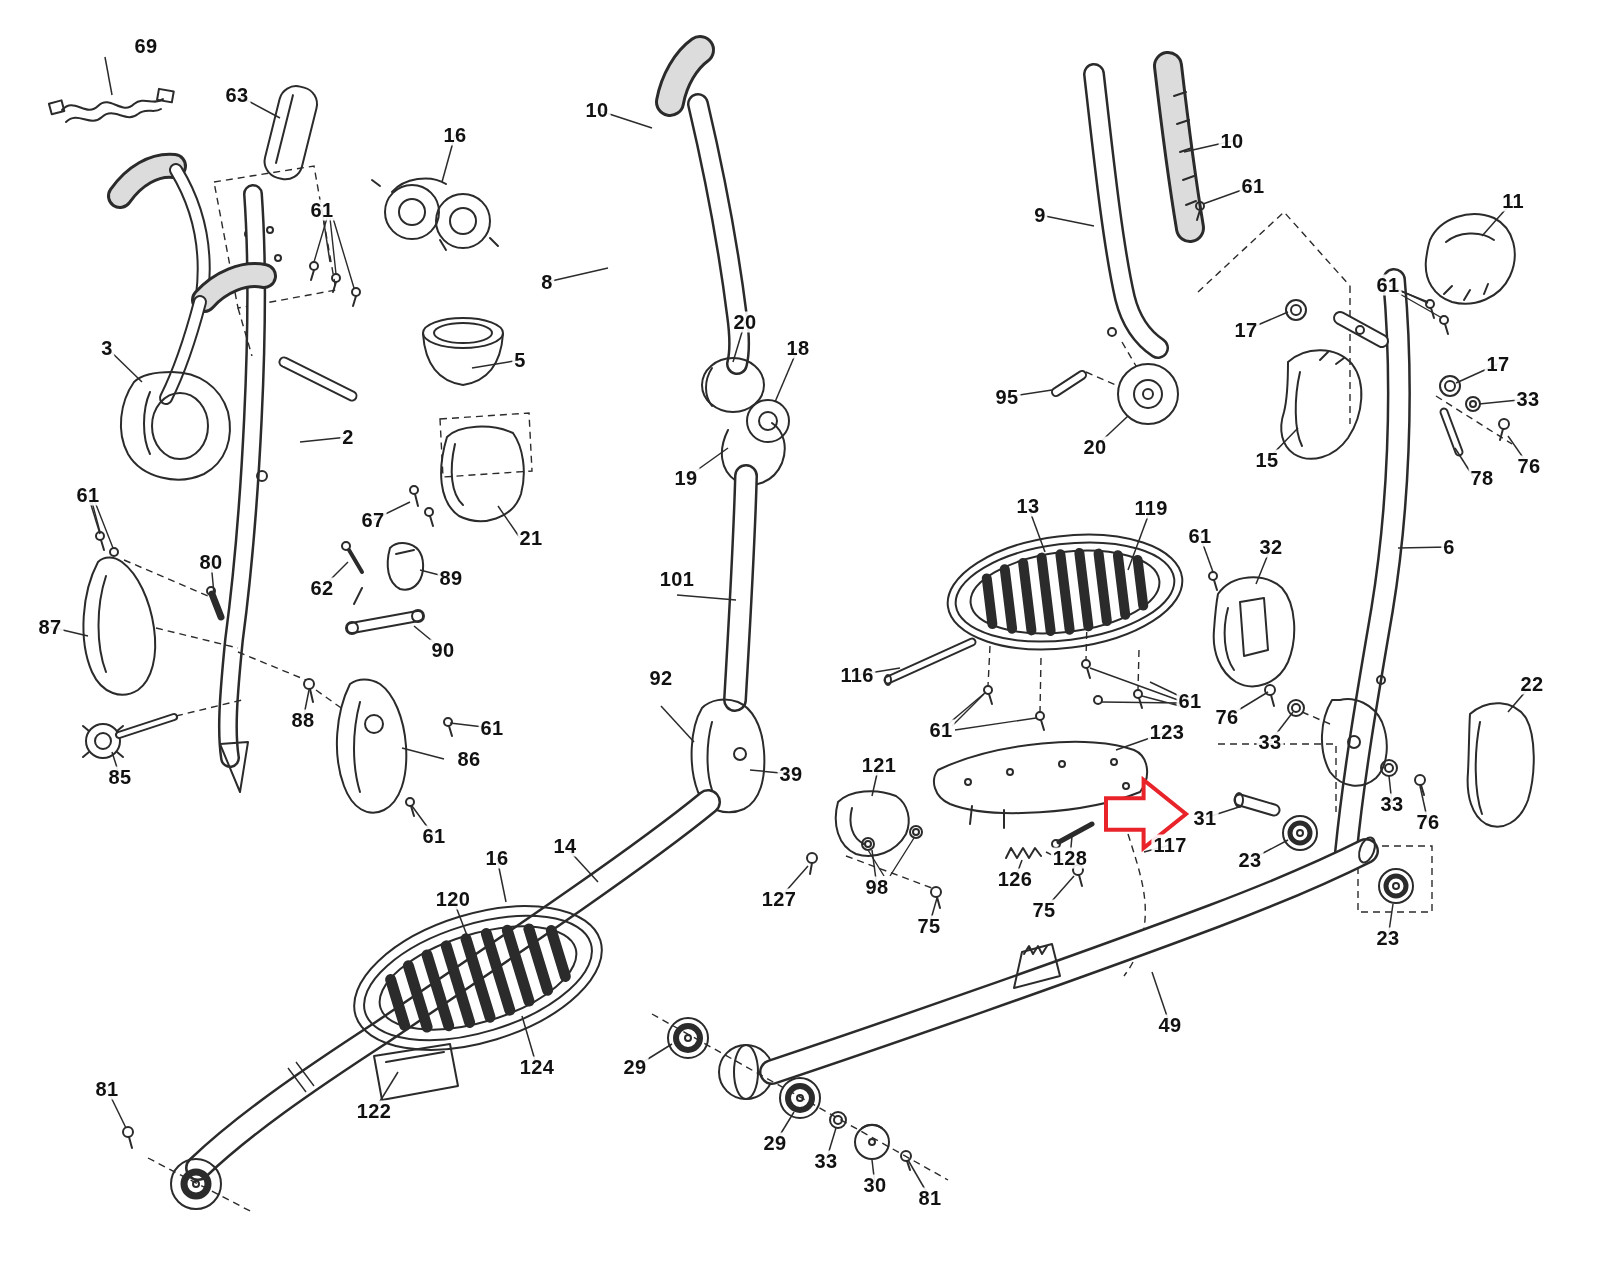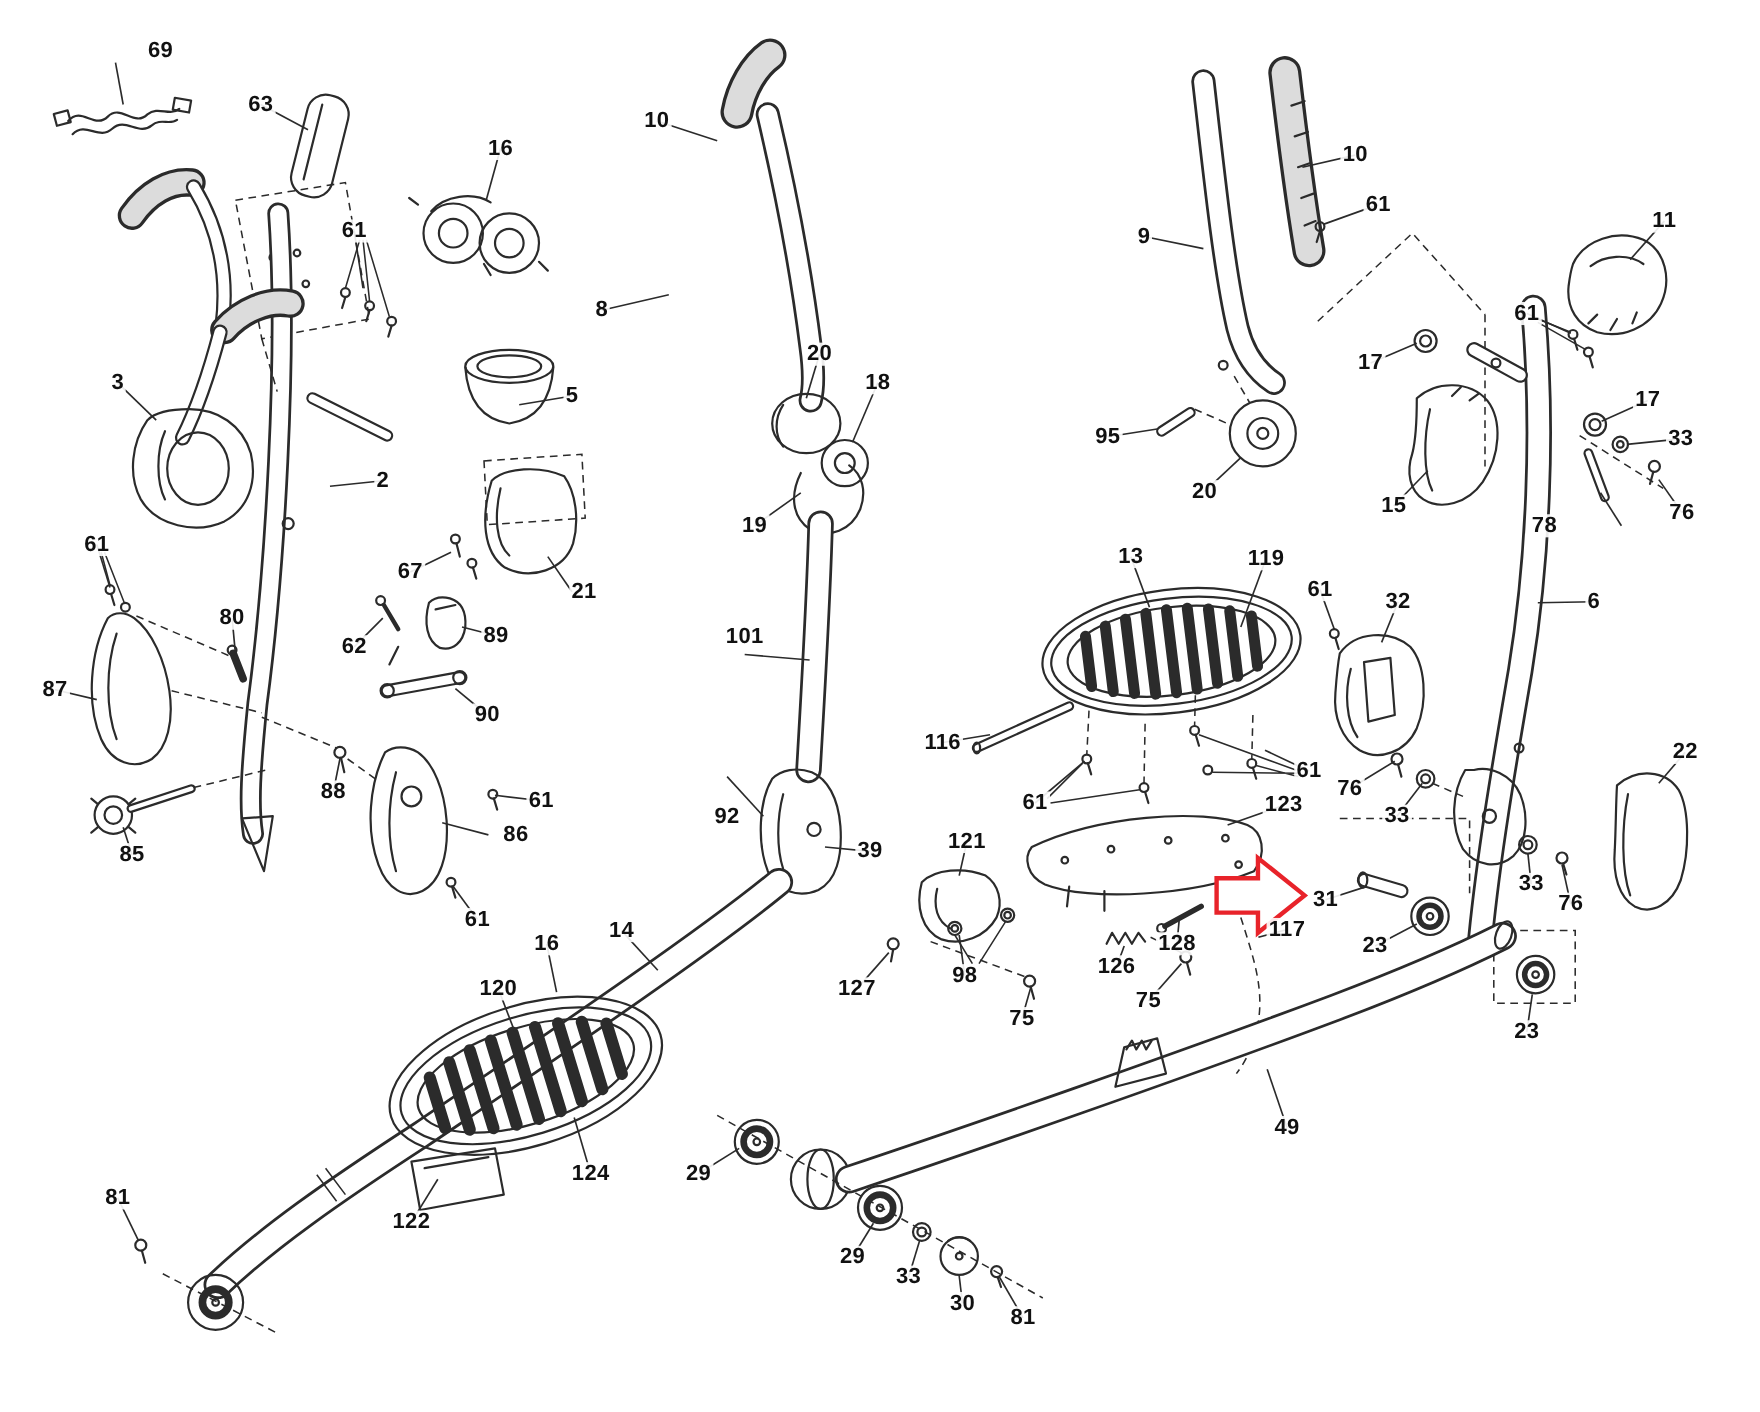--- a/index.html
+++ b/index.html
@@ -429,21 +429,21 @@
       <div class="part-label" style="left: 1232px; top: 141px;">10</div>
       <div class="part-label" style="left: 1253px; top: 186px;">61</div>
       <div class="part-label" style="left: 1513px; top: 201px;">11</div>
       <div class="part-label" style="left: 1246px; top: 330px;">17</div>
       <div class="part-label" style="left: 1388px; top: 285px;">61</div>
       <div class="part-label" style="left: 1498px; top: 364px;">17</div>
       <div class="part-label" style="left: 1528px; top: 399px;">33</div>
       <div class="part-label" style="left: 1007px; top: 397px;">95</div>
       <div class="part-label" style="left: 1095px; top: 447px;">20</div>
       <div class="part-label" style="left: 1267px; top: 460px;">15</div>
-      <div class="part-label" style="left: 1404px; top: 478px;">78</div>
+      <div class="part-label" style="left: 1482px; top: 478px;">78</div>
       <div class="part-label" style="left: 1529px; top: 466px;">76</div>
       <div class="part-label" style="left: 88px; top: 495px;">61</div>
       <div class="part-label" style="left: 211px; top: 562px;">80</div>
       <div class="part-label" style="left: 50px; top: 627px;">87</div>
       <div class="part-label" style="left: 373px; top: 520px;">67</div>
       <div class="part-label" style="left: 520px; top: 538px; margin-left: 11px;">21</div>
       <div class="part-label" style="left: 322px; top: 588px;">62</div>
       <div class="part-label" style="left: 451px; top: 578px;">89</div>
       <div class="part-label" style="left: 443px; top: 650px;">90</div>
       <div class="part-label" style="left: 677px; top: 579px;">101</div>
@@ -454,21 +454,21 @@
       <div class="part-label" style="left: 1449px; top: 547px;">6</div>
       <div class="part-label" style="left: 857px; top: 675px;">116</div>
       <div class="part-label" style="left: 941px; top: 730px;">61</div>
       <div class="part-label" style="left: 1190px; top: 701px;">61</div>
       <div class="part-label" style="left: 1227px; top: 717px;">76</div>
       <div class="part-label" style="left: 1270px; top: 742px;">33</div>
       <div class="part-label" style="left: 1532px; top: 684px;">22</div>
       <div class="part-label" style="left: 303px; top: 720px;">88</div>
       <div class="part-label" style="left: 492px; top: 728px;">61</div>
       <div class="part-label" style="left: 444px; top: 759px; margin-left: 25px;">86</div>
-      <div class="part-label" style="left: 661px; top: 743px;">92</div>
+      <div class="part-label" style="left: 661px; top: 678px;">92</div>
       <div class="part-label" style="left: 1167px; top: 732px;">123</div>
       <div class="part-label" style="left: 791px; top: 774px;">39</div>
       <div class="part-label" style="left: 879px; top: 765px;">121</div>
       <div class="part-label" style="left: 1205px; top: 818px;">31</div>
       <div class="part-label" style="left: 1170px; top: 845px;">117</div>
       <div class="part-label" style="left: 1250px; top: 860px;">23</div>
       <div class="part-label" style="left: 120px; top: 777px;">85</div>
       <div class="part-label" style="left: 1392px; top: 804px;">33</div>
       <div class="part-label" style="left: 1428px; top: 822px;">76</div>
       <div class="part-label" style="left: 434px; top: 836px;">61</div>

